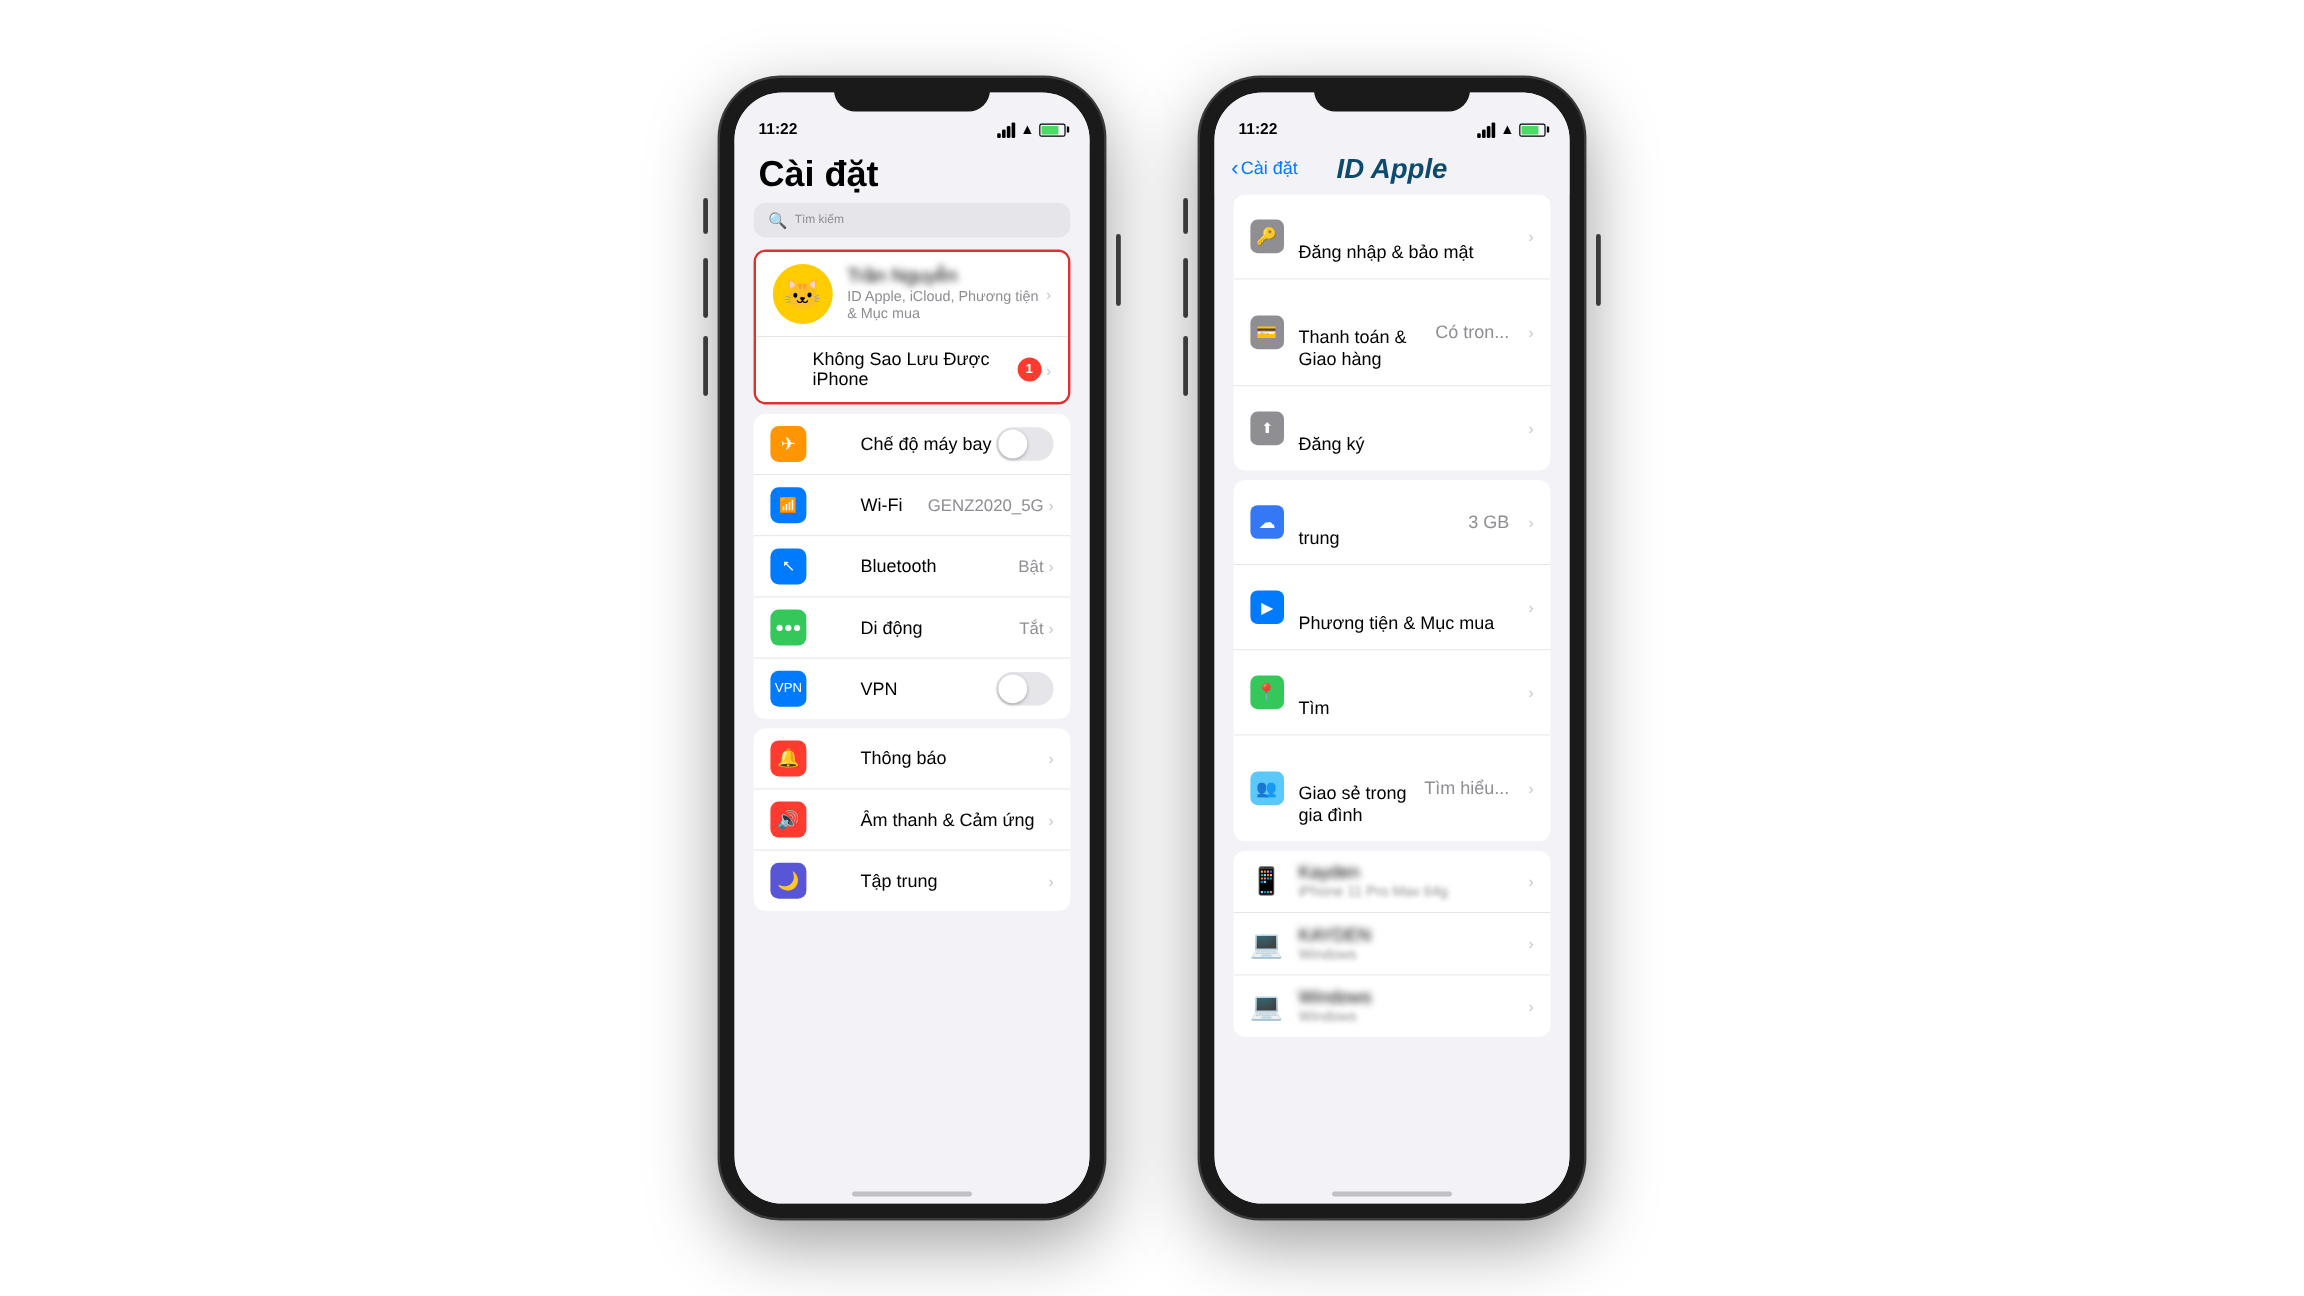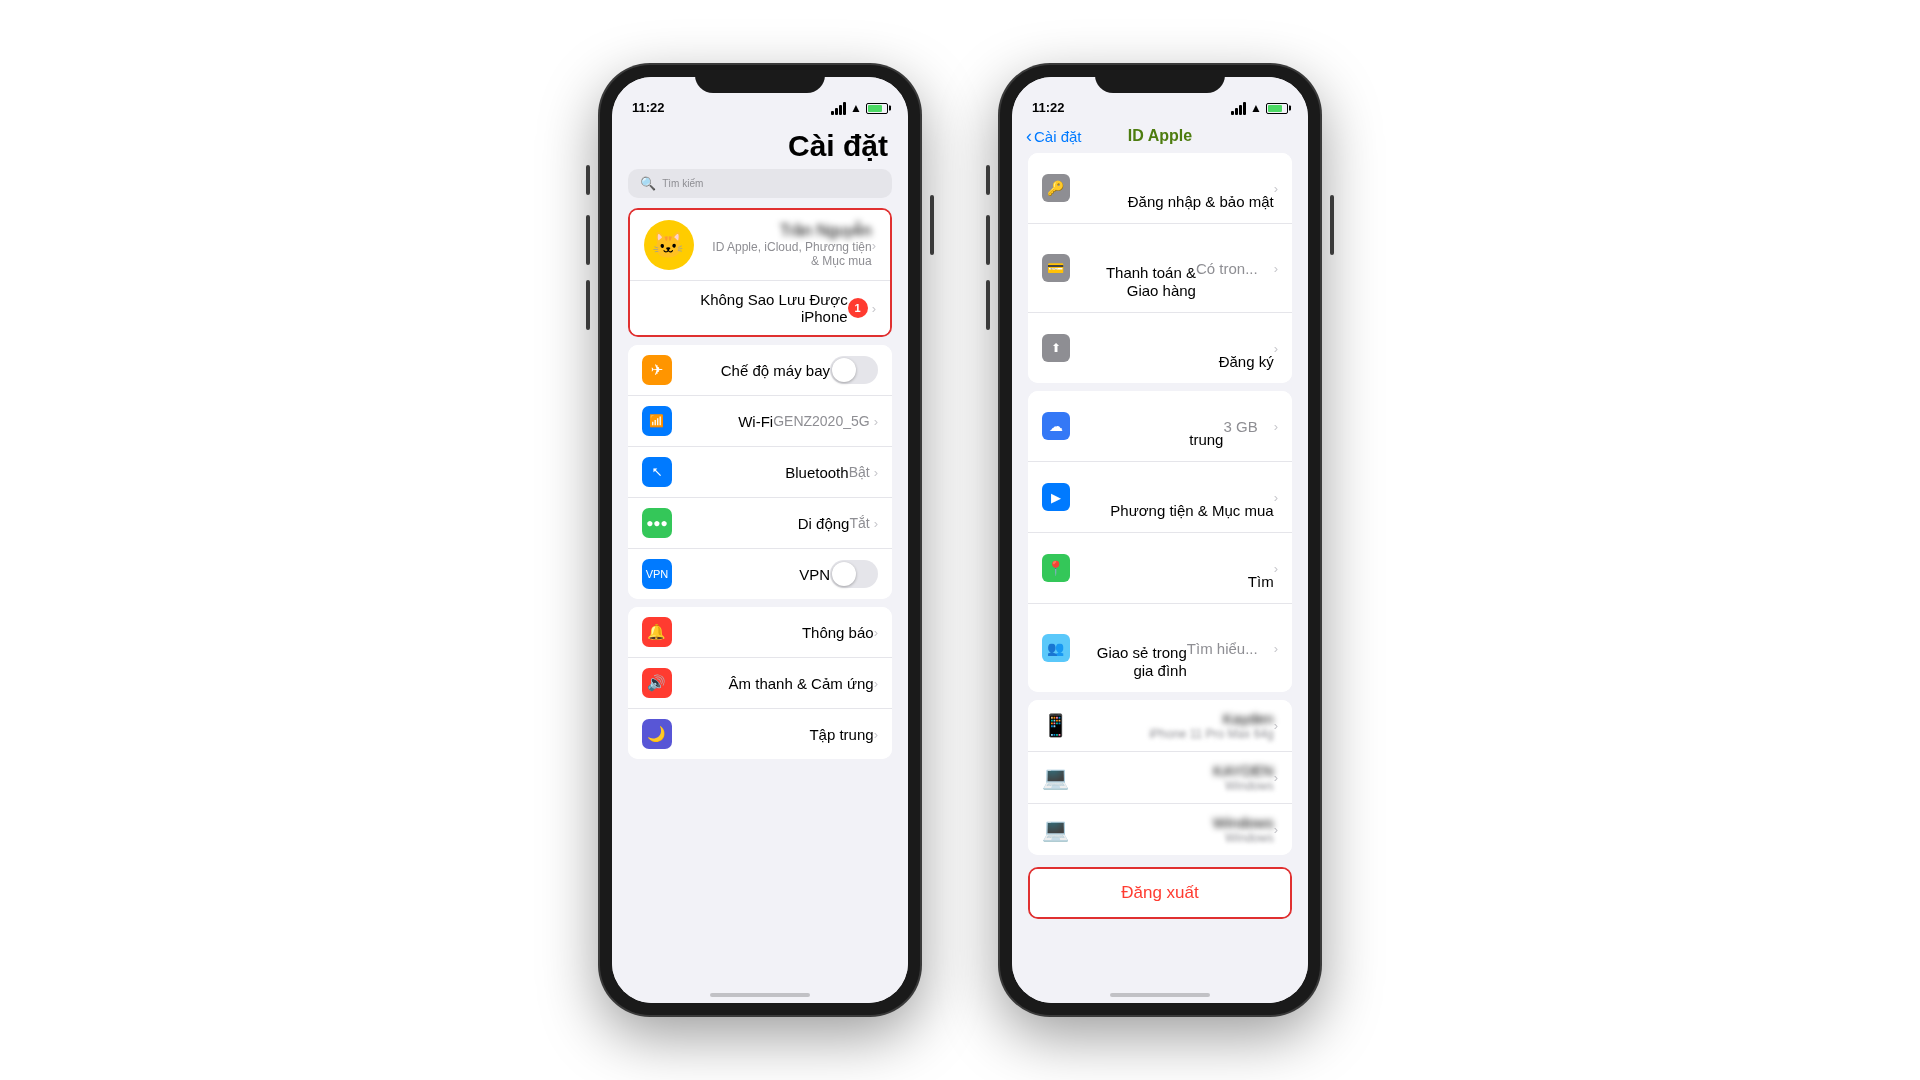--- a/index.html
+++ b/index.html
@@ -94,21 +94,20 @@
       background: #4cd964;
       border-radius: 1px;
     }
 
     
     .screen-content {
       flex: 1;
       overflow: hidden;
       display: flex;
       flex-direction: column;
-      text-align: right;
     }
 
     
     .settings-page {
       background: #f2f2f7;
       flex: 1;
       overflow: hidden;
       display: flex;
       flex-direction: column;
     }
@@ -284,23 +283,24 @@
       left: 14px;
       display: flex;
       align-items: center;
       gap: 2px;
       color: #007aff;
       font-size: 15px;
       font-weight: 400;
     }
     .nav-back-chevron { font-size: 18px; font-weight: 300; }
     .nav-title {
-      font-size: 16px;
+      font-size: 23px;
       font-weight: 600;
-      color: #4d7c0f;
+      color: #0c4a6e;
+      font-style: italic;
     }
 
     .list-group {
       background: #fff;
       border-radius: 10px;
       margin: 0 16px 8px;
       overflow: hidden;
     }
     .list-row {
       display: flex;
@@ -702,25 +702,20 @@
           <div class="device-row">
             <div class="device-icon">💻</div>
             <div class="device-info">
               <div class="device-name">Windows</div>
               <div class="device-model">Windows</div>
             </div>
             <span class="chevron">›</span>
           </div>
         </div>
 
-        <div class="logout-group">
-          <div class="logout-btn">
-            <span class="logout-text">Đăng xuất</span>
-          </div>
-        </div>
       </div>
     </div>
 
     <div class="home-indicator">
       <div class="home-bar"></div>
     </div>
   </div>
 </div>
 
 </body></html>

